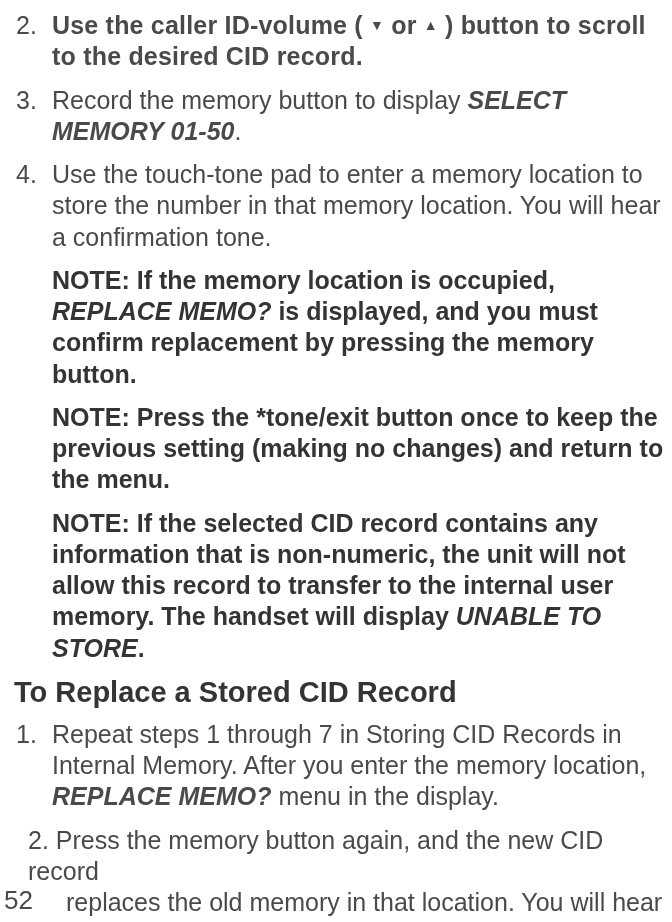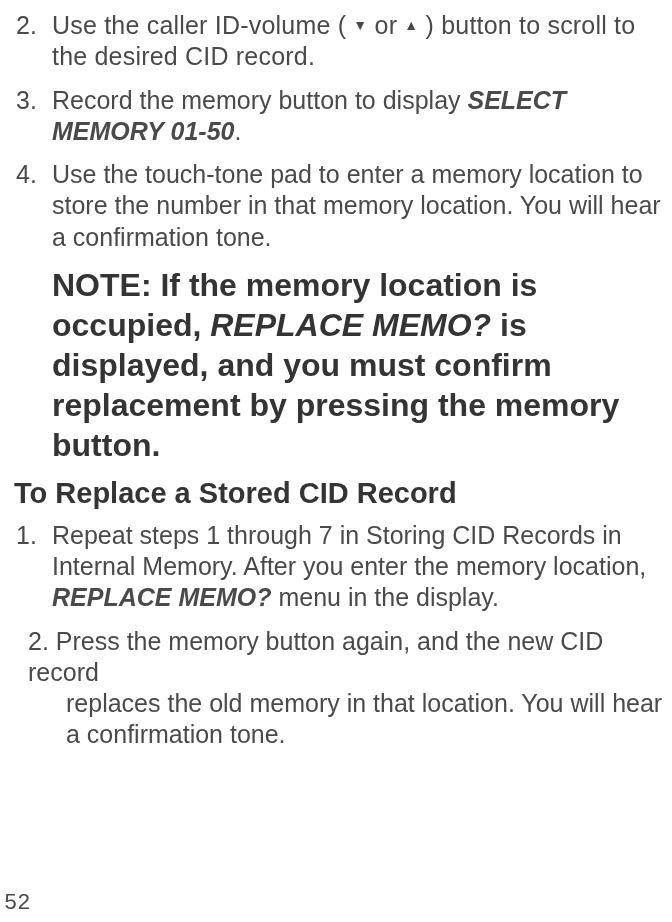--- a/index.html
+++ b/index.html
@@ -22,49 +22,48 @@
     padding-left: 2px;
   }
   .step-body {
     flex: 1;
     font-size: 25px;
     line-height: 1.25;
     color: #4a4a4a;
   }
   .note-block {
     padding-left: 38px;
-    font-size: 32px;
+    font-size: 25px;
     line-height: 1.25;
     font-weight: 700;
     color: #343434;
     margin-bottom: 12px;
   }
   .bi { font-weight: 700; font-style: italic; }
   .heading {
     font-size: 29px;
     font-weight: 700;
     color: #343434;
     margin: 10px 0 10px 0;
     padding-left: 14px;
   }
   .tri {
     display: inline-block;
     font-size: 14px;
     vertical-align: middle;
     position: relative;
     top: -2px;
   }
-  .sp1 { letter-spacing: 0.2px; }
+  .sp1 { letter-spacing: 0.2px; font-weight: bold; }
   .page-num {
     position: absolute;
     left: 4px;
     bottom: 6px;
-    font-size: 22px;
+    font-size: 26px;
     color: #4a4a4a;
-    font-family: Liberation Mono, monospace;
   }
   .flat { padding-left: 14px; font-size: 25px; line-height: 1.25; color: #4a4a4a; margin-bottom: 12px; }
   .flat .indent { padding-left: 38px; display: block; }
 </style>
 </head>
 <body>
 
 <div class="content">
 
   <div class="step">
@@ -83,21 +82,25 @@
 
   <div class="step">
     <div class="step-num">4.</div>
     <div class="step-body">Use the touch-tone pad to enter a memory location to store the number in that memory location. You will hear a confirmation tone.</div>
   </div>
 
   <div class="note-block">
     <span>NOTE: If the memory location is occupied, </span><span class="bi">REPLACE MEMO?</span><span> is displayed, and you must confirm replacement by pressing the memory button.</span>
   </div>
 
+  <div class="note-block">NOTE: Press the *tone/exit button once to keep the previous setting (making no changes) and return to the menu.</div>
 
+  <div class="note-block">
+    <span>NOTE: If the selected CID record contains any information that is non-numeric, the unit will not allow this record to transfer to the internal user memory. The handset will display </span><span class="bi">UNABLE TO STORE</span><span>.</span>
+  </div>
 
 </div>
 
 <div class="heading">To Replace a Stored CID Record</div>
 
 <div class="content">
 
   <div class="step">
     <div class="step-num">1.</div>
     <div class="step-body">

